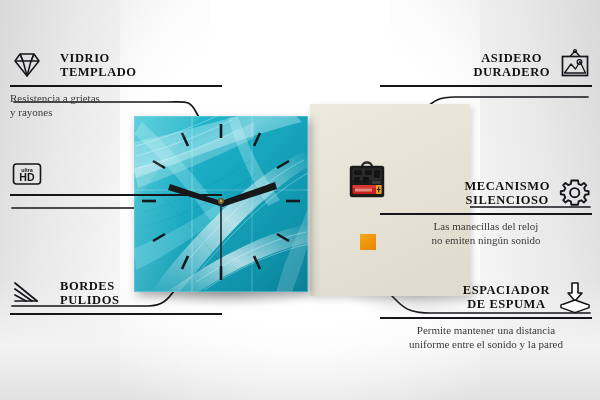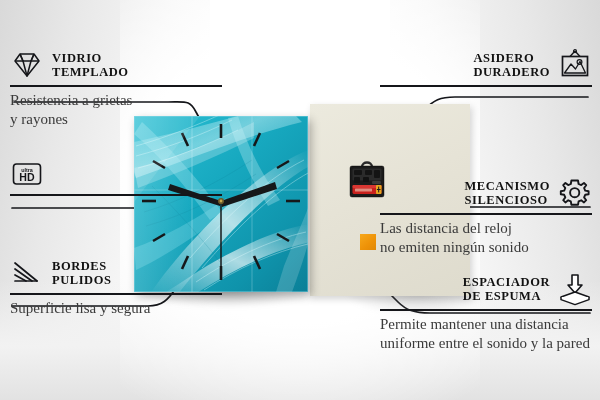--- a/index.html
+++ b/index.html
@@ -30,59 +30,60 @@
     position:absolute; left:120px; top:0; width:360px; height:400px;
     background:radial-gradient(ellipse 300px 260px at 50% 45%,#ffffff 0%,#ffffff 55%,rgba(255,255,255,0) 100%);
   }
 
   
   #wires { position:absolute; inset:0; width:600px; height:400px; pointer-events:none; }
 
   
   .feat { position:absolute; width:212px; }
   .feat.left  { left:10px;  text-align:left;  }
-  .feat.right { right:8px;  text-align:left; }
+  .feat.right { right:8px;  text-align:center; }
 
   .feat-head { display:flex; align-items:center; gap:8px; }
   .feat.right .feat-head { flex-direction:row-reverse; }
 
   .feat-icon { width:34px; height:34px; flex:0 0 34px; display:block; }
 
   .feat-title {
     font-family:"Liberation Serif", serif;
     font-weight:700;
     font-size:12.5px;
     line-height:1.16;
     letter-spacing:.55px;
     color:#121212;
     text-transform:uppercase;
     white-space:pre-line;
+    margin-left:8px;
   }
   .feat-rule {
     height:1.6px;
     background:#15161a;
     margin-top:3px;
     margin-bottom:4px;
     width:100%;
   }
   .feat-sub {
     font-family:"Liberation Serif", serif;
-    font-size:15px;
+    font-size:11px;
     line-height:1.28;
     color:#3a3a3a;
     white-space:pre-line;
   }
 
   
   #feat-vidrio    { top:48px;  }
   #feat-impresion { top:157px;text-align:center; }
-  #feat-bordes    { top:256px; }
+  #feat-bordes    { top:276px; }
   #feat-asidero   { top:48px;  }
   #feat-mecanismo { top:176px; }
-  #feat-espaciador{ top:272px; }
+  #feat-espaciador{ top:280px; }
 
   
   #scene { position:absolute; left:128px; top:96px; width:232px; height:216px; }
 
   
   .panel {
     position:absolute; left:182px; top:8px; width:160px; height:192px;
     background:linear-gradient(155deg,#eceade 0%,#e6e3d6 45%,#dedbcd 100%);
     box-shadow:2px 3px 7px rgba(0,0,0,.17);
   }
@@ -311,21 +312,20 @@
           <path d="M5,7 L27,25"></path>
           <path d="M5,13 L22,25"></path>
           <path d="M5,19 L16,25"></path>
           <path d="M5,25 L27,25"></path>
         </g>
       </svg>
       <div class="feat-title">BORDES
 PULIDOS</div>
     </div>
     <div class="feat-rule"></div>
-    <div class="feat-sub">Superficie lisa y segura</div>
   </div>
 
   <div class="feat right" id="feat-asidero">
     <div class="feat-head">
       <svg class="feat-icon" viewBox="0 0 34 34">
         <path d="M17,3 L12,8.5 M17,3 L22,8.5" fill="none" stroke="#15161a" stroke-width="1.4"></path>
         <circle cx="17" cy="3.2" r="1.5" fill="none" stroke="#15161a" stroke-width="1.2"></circle>
         <rect x="4.5" y="8.5" width="25" height="19" fill="none" stroke="#15161a" stroke-width="1.7"></rect>
         <path d="M6.5,25 L13,16 L17.5,21 L22,13.5 L27.5,25 Z" fill="none" stroke="#15161a" stroke-width="1.3" stroke-linejoin="round"></path>
         <circle cx="21.5" cy="14" r="2.4" fill="none" stroke="#15161a" stroke-width="1.2"></circle>
@@ -344,21 +344,21 @@
                    L27.2,18.8 L26.1,21.4 L28.2,24.2 L26,26.4 L23.2,24.3 L20.6,25.4 L20,28.8 L17,28.8
                    L13.4,28.8 L12.8,25.4 L10.2,24.3 L7.4,26.4 L5.2,24.2 L7.3,21.4 L6.2,18.8 L2.8,18.2
                    L2.8,15.2 L6.2,14.6 L7.3,12 L5.2,9.2 L7.4,7 L10.2,9.1 L12.8,8 L13.4,4.5 Z"></path>
           <circle cx="16.7" cy="16.7" r="4.6"></circle>
         </g>
       </svg>
       <div class="feat-title">MECANISMO
 SILENCIOSO</div>
     </div>
     <div class="feat-rule"></div>
-    <div class="feat-sub">Las distancia del reloj
+    <div class="feat-sub">Las manecillas del reloj
 no emiten ningún sonido</div>
   </div>
 
   <div class="feat right" id="feat-espaciador">
     <div class="feat-head">
       <svg class="feat-icon" viewBox="0 0 34 34">
         <path d="M14,3 L20,3 L20,13 L24,13 L17,21 L10,13 L14,13 Z" fill="#ffffff" stroke="#15161a" stroke-width="1.6" stroke-linejoin="round"></path>
         <path d="M17,20 L31,25 L17,30 L3,25 Z" fill="#ffffff" stroke="#15161a" stroke-width="1.5" stroke-linejoin="round"></path>
         <path d="M3,25 L3,27.6 L17,32.6 L31,27.6 L31,25" fill="#ffffff" stroke="#15161a" stroke-width="1.5" stroke-linejoin="round"></path>
       </svg>

